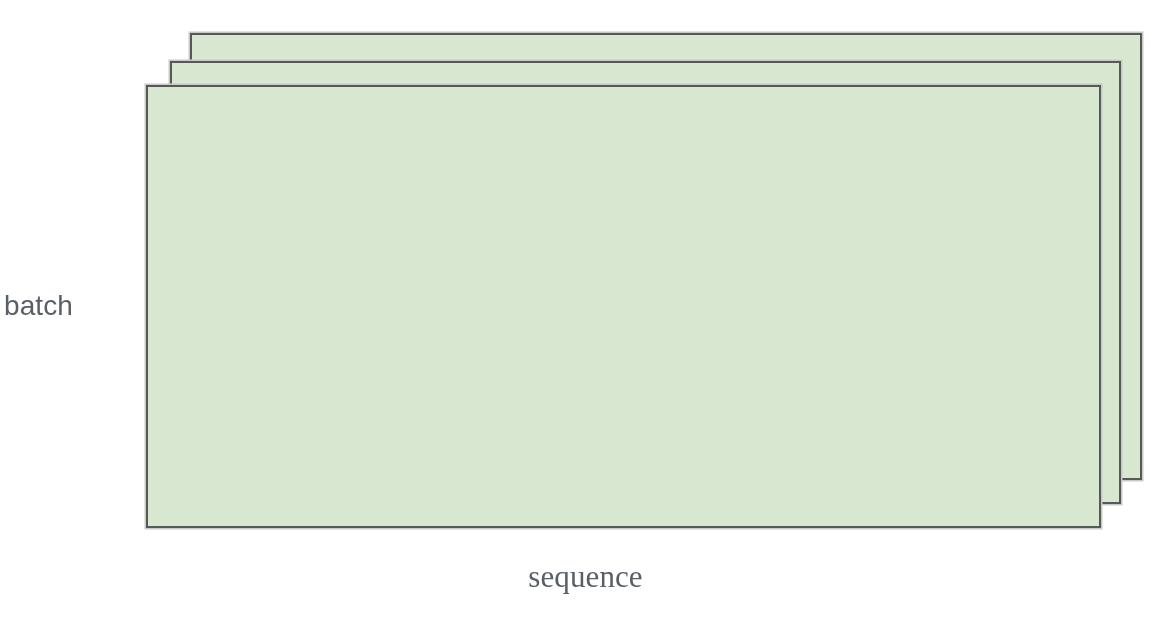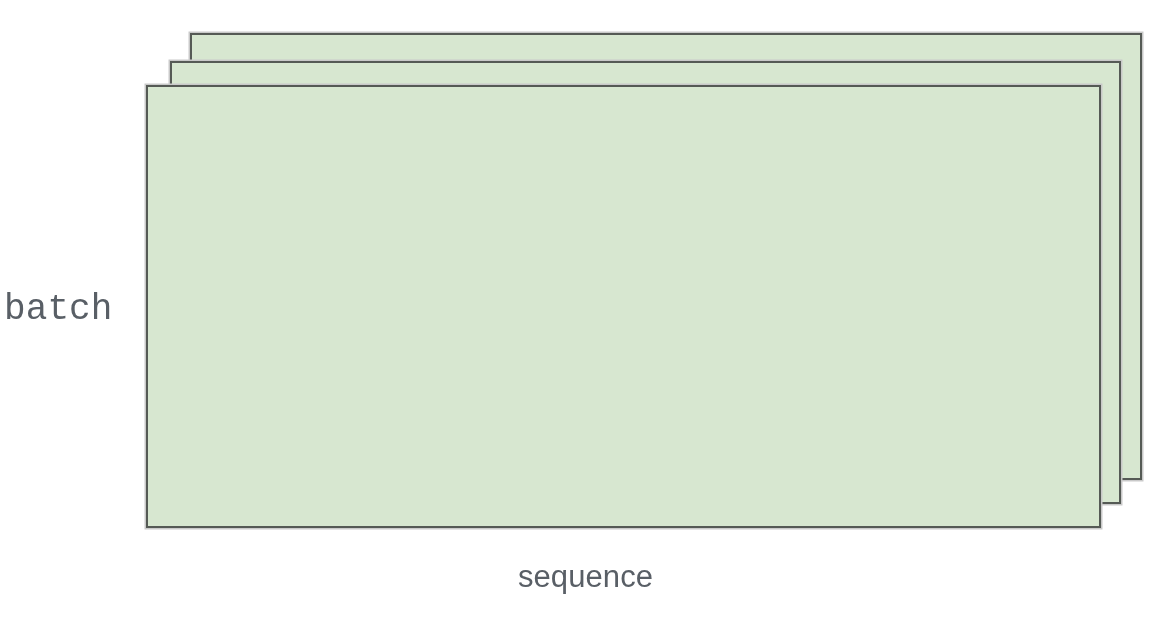--- a/index.html
+++ b/index.html
@@ -62,17 +62,17 @@
 <body style="background: rgb(255, 255, 255);">
 
 <div id="diagram-root" style="--slab-fill: #d7e7d0; --slab-stroke: #555a55; --slab-halo: #c9c9c9; --label-color: #595f66;">
 
   <div class="slab slab-back" style="border-width: 2.5px; left: 190px; top: 33px; width: 952px; height: 447px; background: rgb(215, 231, 208); border-color: rgb(85, 90, 85); z-index: 1;"></div>
 
   <div class="slab slab-middle" style="border-width: 2.5px; left: 170px; top: 61px; width: 951px; height: 443px; background: rgb(215, 231, 208); border-color: rgb(85, 90, 85); z-index: 2;"></div>
 
   <div class="slab slab-front" style="border-width: 2.5px; left: 146px; top: 85px; width: 955px; height: 443px; background: rgb(215, 231, 208); border-color: rgb(85, 90, 85); z-index: 3;"></div>
 
-  <div class="axis-label" id="label-batch" style="font-size: 36px; font-family: Liberation Mono, monospace;">batch</div>
+  <div class="axis-label" id="label-batch" style="font-size: 28px;">batch</div>
 
-  <div class="axis-label" id="label-sequence" style="font-size: 31px;">sequence</div>
+  <div class="axis-label" id="label-sequence" style="font-size: 31px; font-family: Liberation Serif, serif;">sequence</div>
 
 </div>
 
 </body></html>

